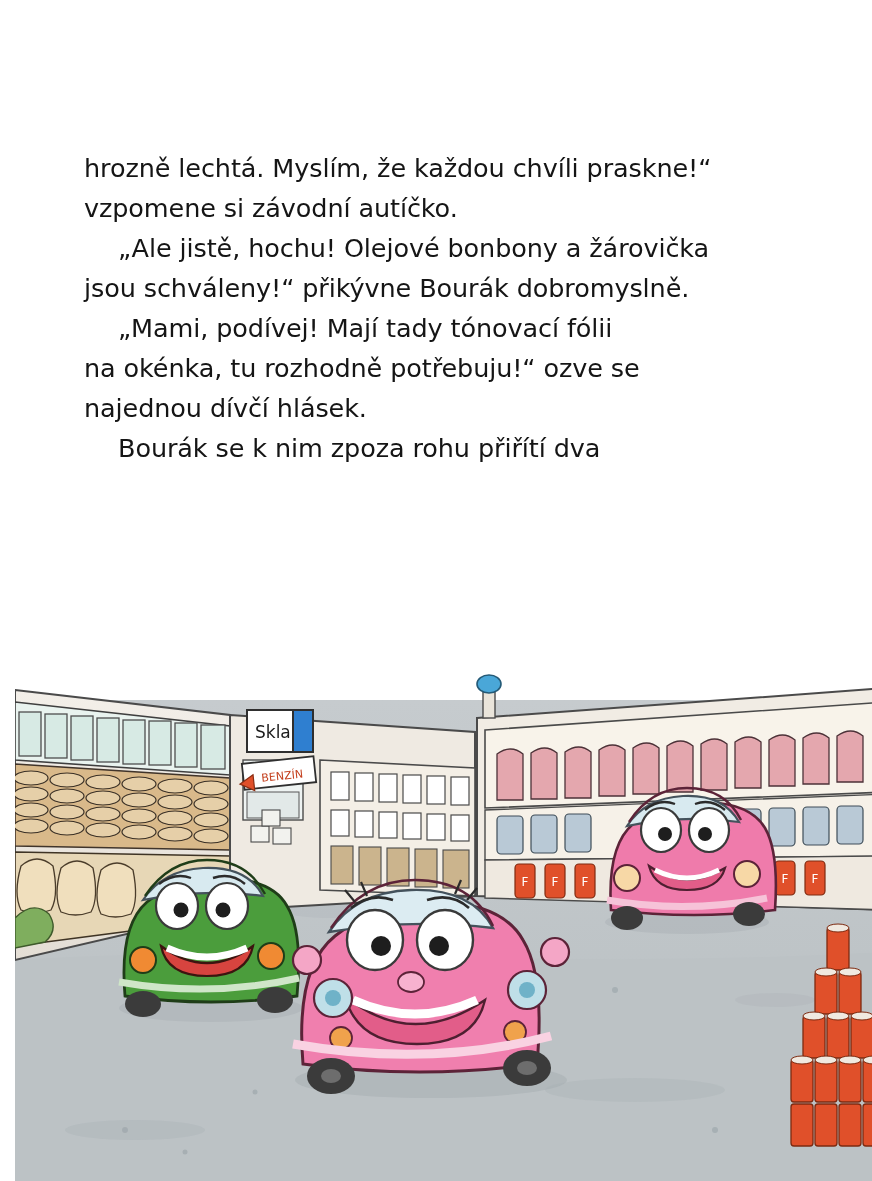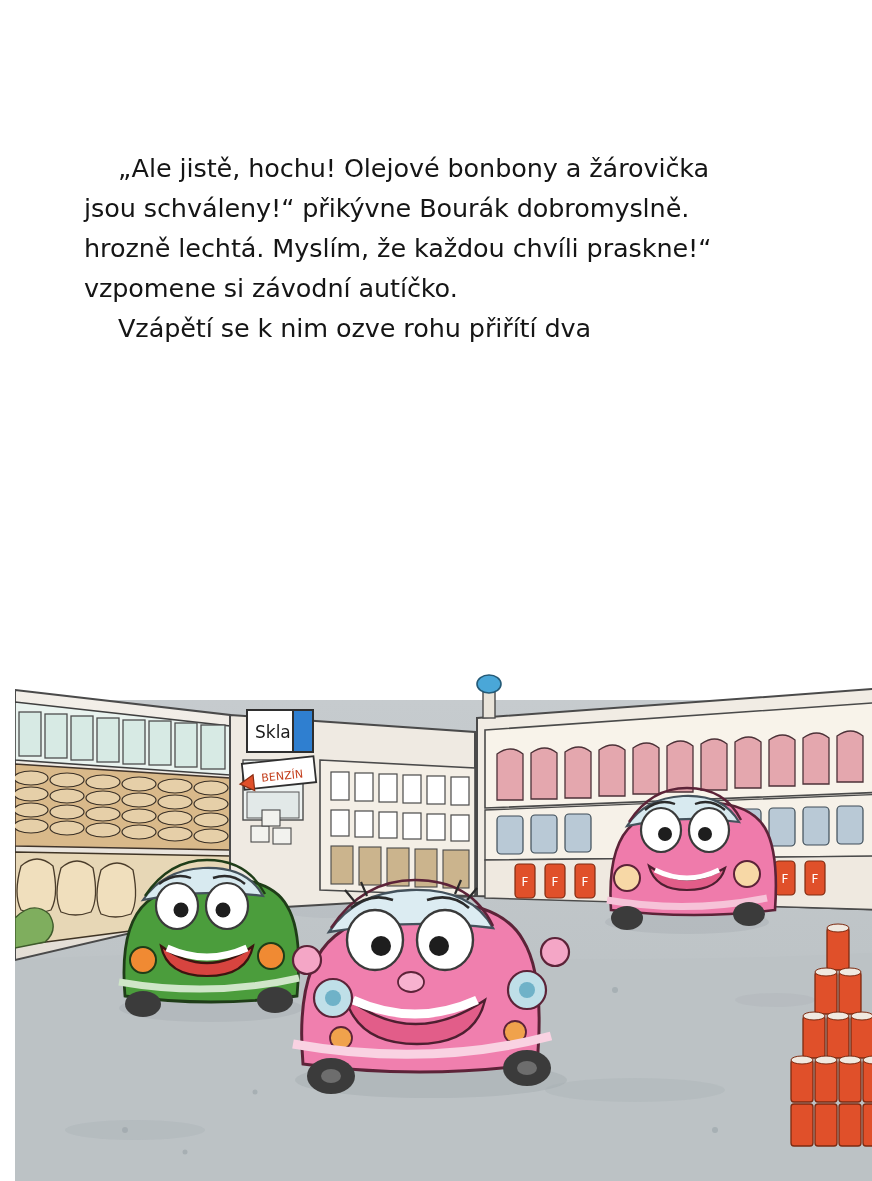--- a/index.html
+++ b/index.html
@@ -45,25 +45,28 @@
     overflow: hidden;
   }
   .illustration svg {
     display: block;
   }
 </style>
 </head>
 <body>
 
 <div class="page-text">
+  <p class="para">hrozně lechtá. Myslím, že každou chvíli praskne!“
+vzpomene si závodní autíčko.</p>
   <p class="para indent">„Ale jistě, hochu! Olejové bonbony a žárovička
 jsou schváleny!“ přikývne Bourák dobromyslně.</p>
-  <p class="para">hrozně lechtá. Myslím, že každou chvíli praskne!“
-vzpomene si závodní autíčko.</p>
-  <p class="para indent">Vzápětí se k nim ozve rohu přiřítí dva</p>
+  <p class="para indent">„Mami, podívej! Mají tady tónovací fólii
+na okénka, tu rozhodně potřebuju!“ ozve se
+najednou dívčí hlásek.</p>
+  <p class="para indent">Bourák se k nim zpoza rohu přiřítí dva</p>
 </div>
 
 <div class="illustration">
 <svg width="872" height="521" viewBox="0 0 872 521" xmlns="http://www.w3.org/2000/svg">
   <defs>
     <linearGradient id="ground" x1="0" y1="0" x2="0" y2="1">
       <stop offset="0%" stop-color="#c6cbce"></stop>
       <stop offset="60%" stop-color="#bdc3c6"></stop>
       <stop offset="100%" stop-color="#c9cfd2"></stop>
     </linearGradient>

